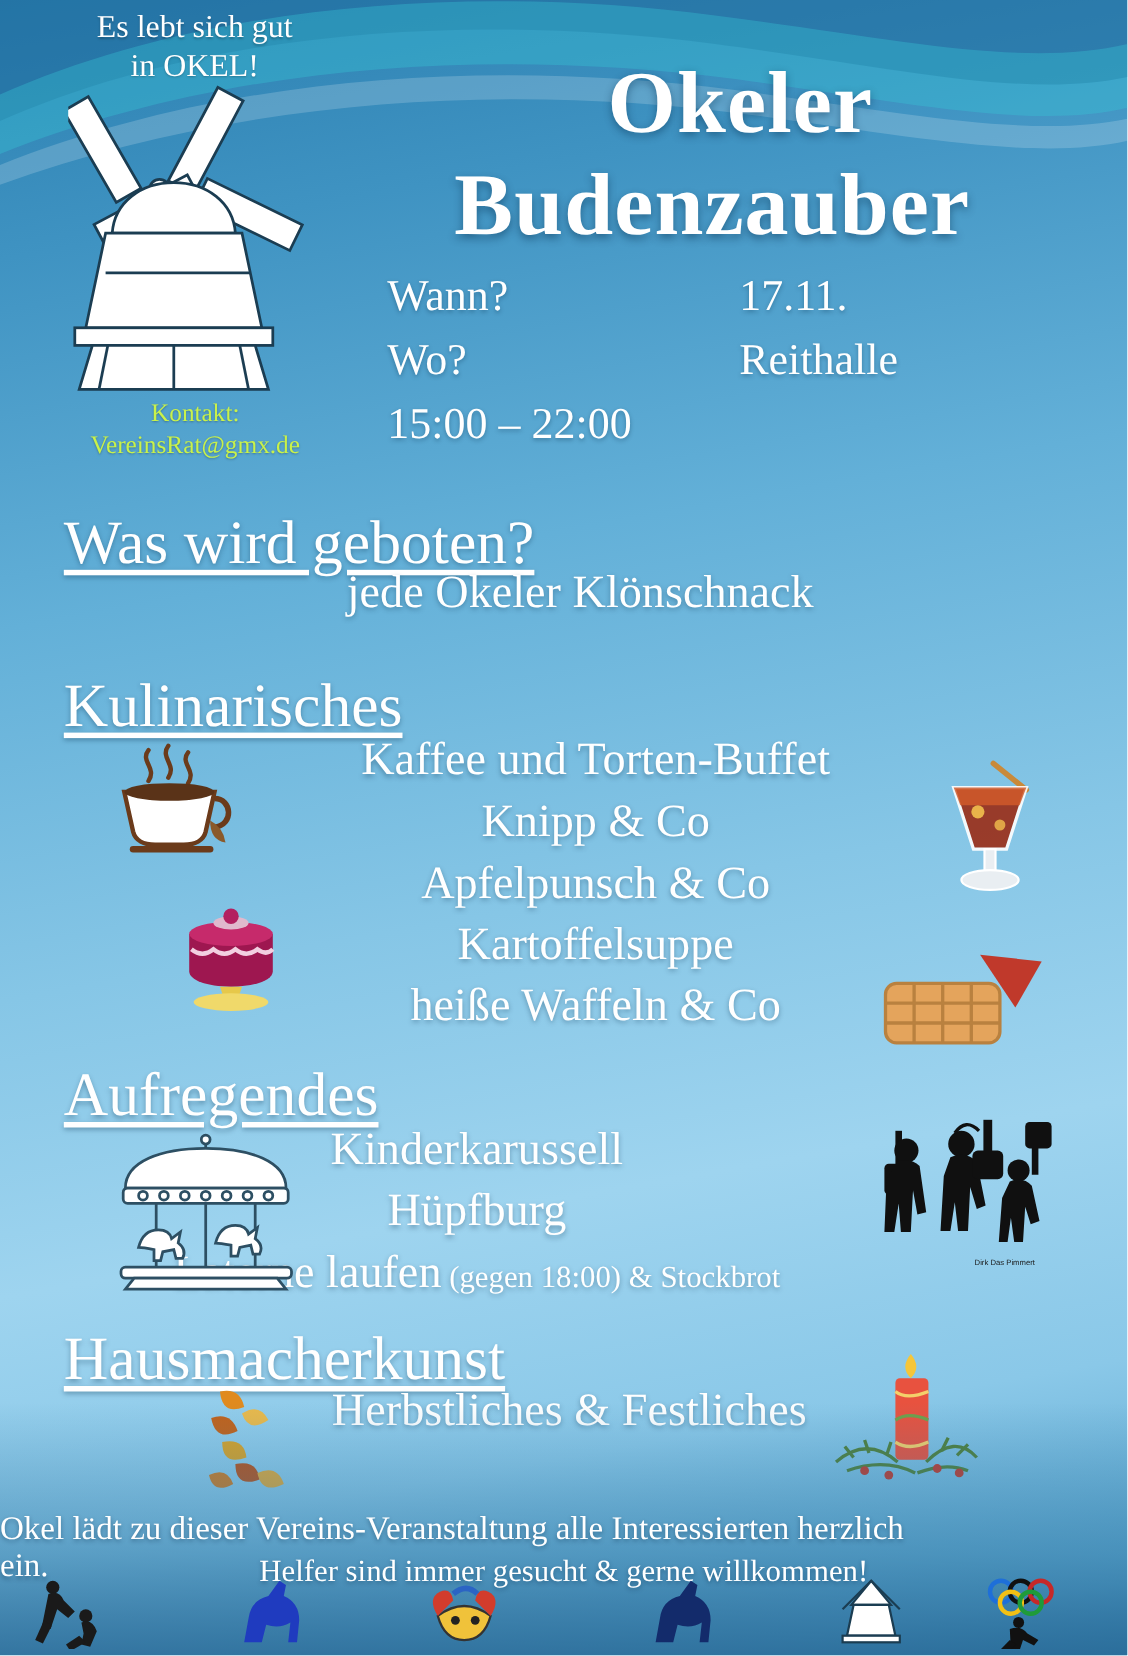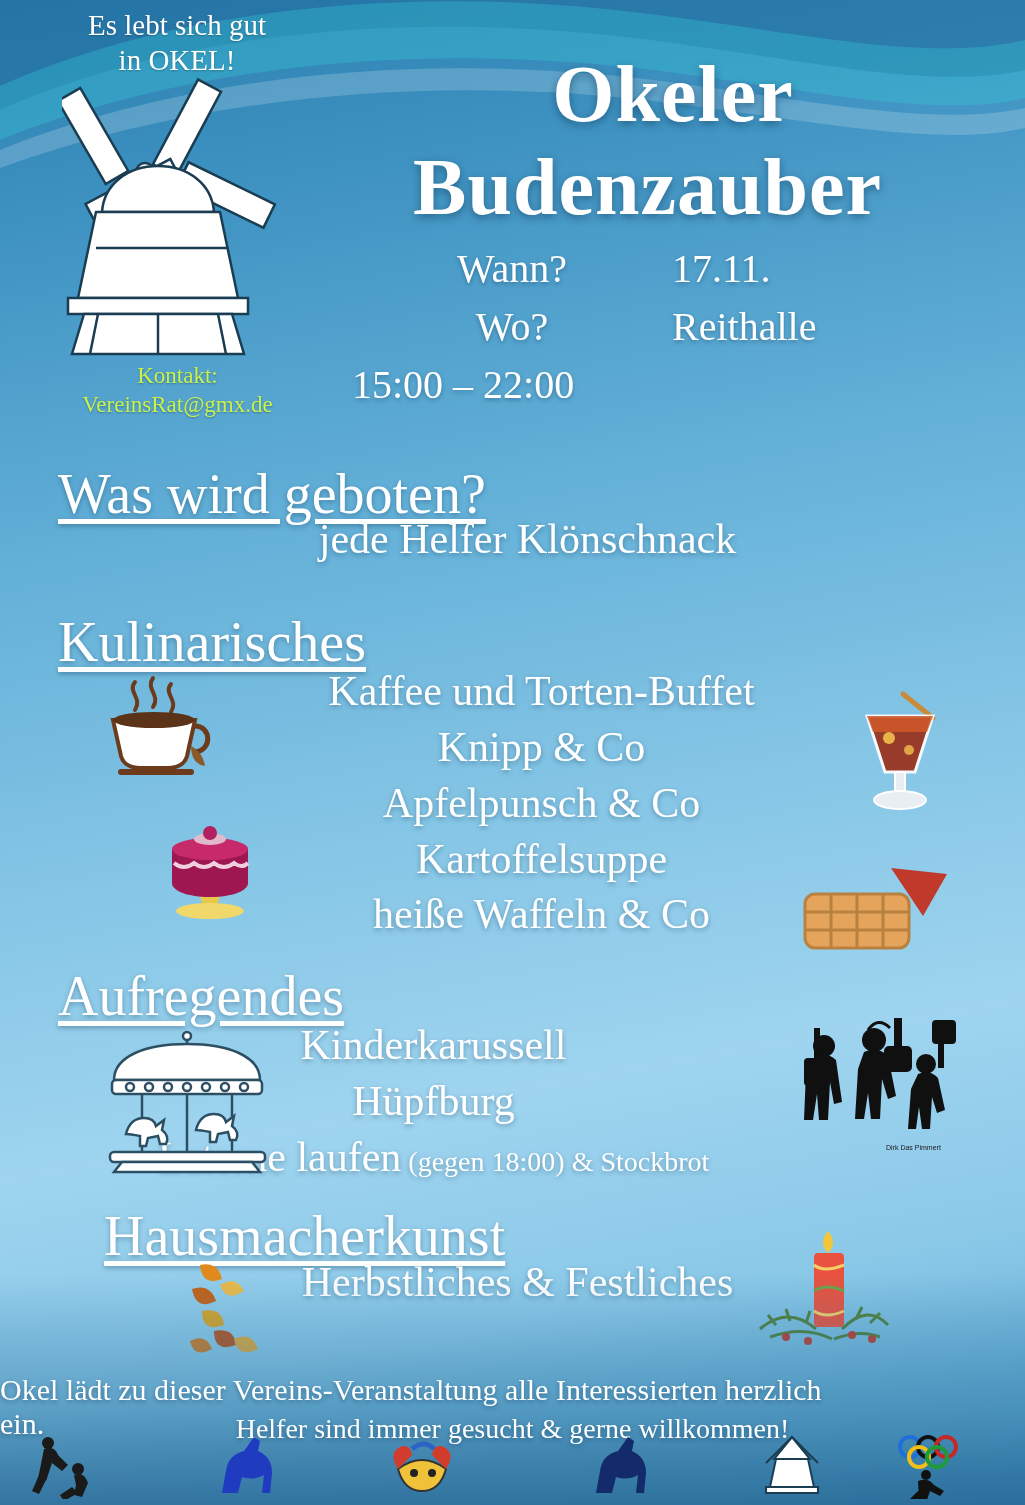--- a/index.html
+++ b/index.html
@@ -103,21 +103,21 @@
     top: 240px;
     width: 620px;
     color: #ffffff;
     font-size: 40px;
     line-height: 1.45;
     text-shadow: 0 2px 4px rgba(0,40,70,0.35);
   }
   .facts-row {
     display: flex;
   }
-  .facts-q { width: 320px; text-align: center; }
+  .facts-q { width: 320px; }
   .facts-a { flex: 1; }
 
   
   .section-head {
     position: absolute;
     color: #ffffff;
     font-size: 56px;
     text-decoration: underline;
     text-underline-offset: 6px;
     text-shadow: 0 2px 5px rgba(0,40,70,0.35);
@@ -158,21 +158,21 @@
     text-align: center;
     font-size: 42px;
     line-height: 1.33;
     color: #ffffff;
     text-shadow: 0 2px 5px rgba(0,40,70,0.35);
     padding-left: 24px;
     box-sizing: border-box;
   }
   .auf-list .small { font-size: 28px; }
 
-  .h-hausmacher { left: 58px; top: 1204px; margin-left: 46px; }
+  .h-hausmacher { left: 58px; top: 1204px; }
   .l-herbst {
     left: 0; top: 1258px; width: 1025px; text-align: center;
     font-size: 42px; padding-left: 10px; box-sizing: border-box;
   }
 
   .footer-1 {
     position: absolute;
     left: 0; top: 1373px;
     width: 825px;
     text-align: left;
@@ -277,21 +277,21 @@
     <div class="facts-row">
       <div class="facts-q">Wo?</div>
       <div class="facts-a">Reithalle</div>
     </div>
     <div class="facts-row">
       <div class="facts-a">15:00 – 22:00</div>
     </div>
   </div>
 
   <div class="section-head h-geboten">Was wird geboten?</div>
-  <div class="line l-kloen">jede Helfer Klönschnack</div>
+  <div class="line l-kloen">jede Okeler Klönschnack</div>
 
   <div class="section-head h-kulinarisches">Kulinarisches</div>
   <div class="kul-list">
     <div>Kaffee und Torten-Buffet</div>
     <div>Knipp &amp; Co</div>
     <div>Apfelpunsch &amp; Co</div>
     <div>Kartoffelsuppe</div>
     <div>heiße Waffeln &amp; Co</div>
   </div>
 

